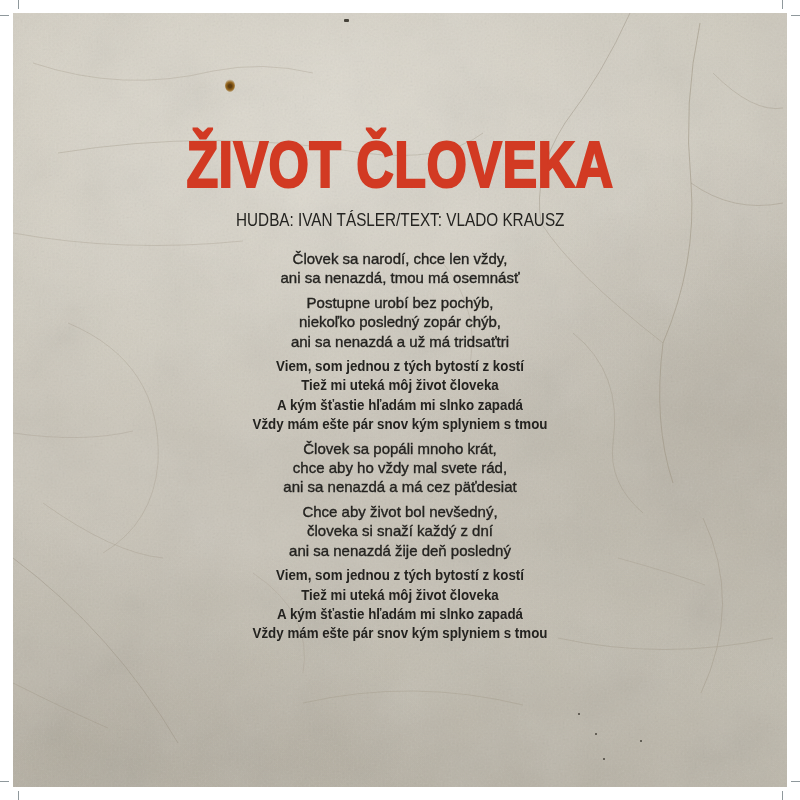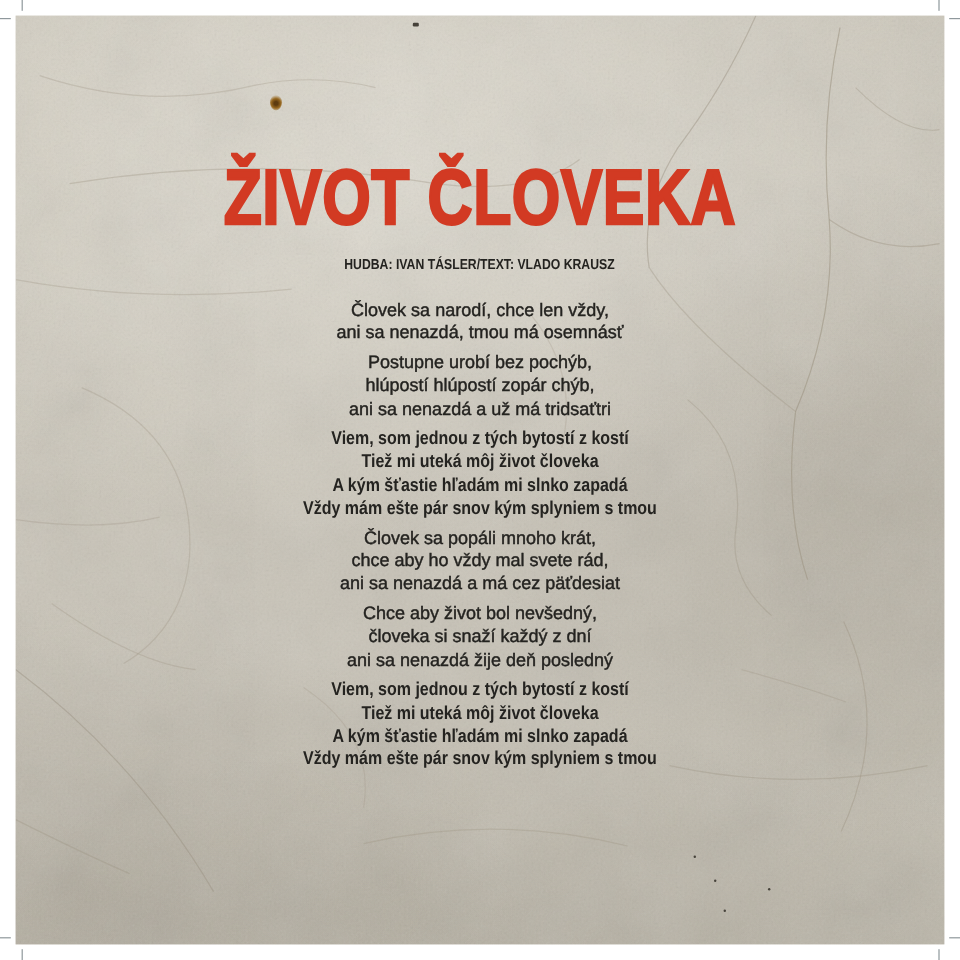--- a/index.html
+++ b/index.html
@@ -54,21 +54,21 @@
     text-align:center;font-size:65px;line-height:65px;font-weight:700;
     color:var(--title-red,#d23a23);white-space:nowrap;
   }
   .title .squeeze{
     display:inline-block;transform:scaleX(0.80);transform-origin:50% 50%;
     -webkit-text-stroke:2.2px var(--title-red,#d23a23);
     letter-spacing:0.5px;
   }
   .credits{
     position:absolute;left:0;top:198px;width:774px;
-    text-align:center;font-size:12px;line-height:18px;font-weight:700;
+    text-align:center;font-size:18px;line-height:18px;font-weight:400;
     color:var(--text-black,#232220);white-space:nowrap;
   }
   .credits .squeeze{display:inline-block;transform:scaleX(0.85);transform-origin:50% 50%;}
 
   .lyrics{
     position:absolute;left:0;top:236px;width:774px;
     text-align:center;color:var(--text-black,#232220);
     font-size:15px;line-height:19.4px;
   }
   .stanza{margin:0 0 5px 0;}
@@ -142,21 +142,21 @@
     <div class="content">
       <h1 class="title"><span class="squeeze">ŽIVOT ČLOVEKA</span></h1>
       <div class="credits"><span class="squeeze">HUDBA: IVAN TÁSLER/TEXT: VLADO KRAUSZ</span></div>
       <div class="lyrics">
           <div class="stanza verse">
             <div class="line">Človek sa narodí, chce len vždy,</div>
             <div class="line">ani sa nenazdá, tmou má osemnásť</div>
           </div>
           <div class="stanza verse">
             <div class="line">Postupne urobí bez pochýb,</div>
-            <div class="line">hlúpostí hlúpostí zopár chýb,</div>
+            <div class="line">niekoľko posledný zopár chýb,</div>
             <div class="line">ani sa nenazdá a už má tridsaťtri</div>
           </div>
           <div class="stanza chorus">
             <div class="line">Viem, som jednou z tých bytostí z kostí</div>
             <div class="line">Tiež mi uteká môj život človeka</div>
             <div class="line">A kým šťastie hľadám mi slnko zapadá</div>
             <div class="line">Vždy mám ešte pár snov kým splyniem s tmou</div>
           </div>
           <div class="stanza verse">
             <div class="line">Človek sa popáli mnoho krát,</div>

